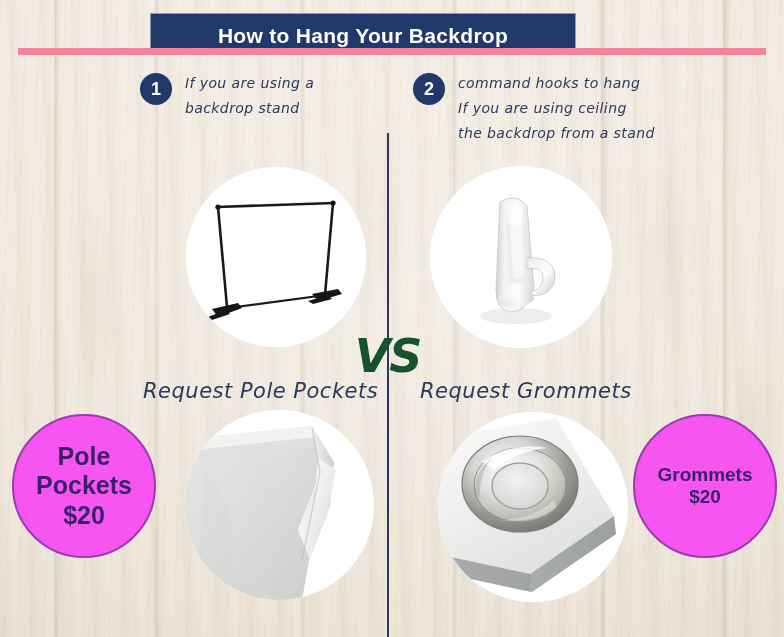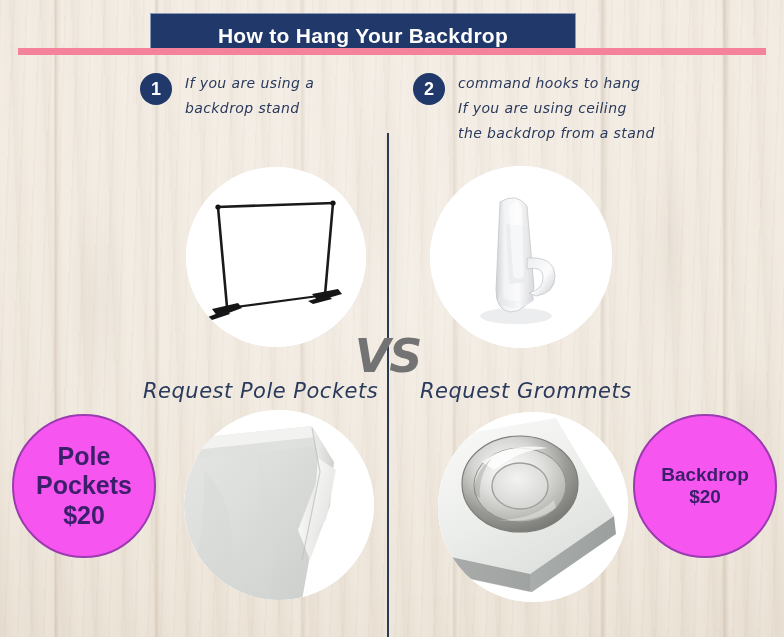--- a/index.html
+++ b/index.html
@@ -162,21 +162,21 @@
 
   .photo-circle svg { display: block; width: 100%; height: 100%; }
 
   
   .vs-mark {
     position: absolute;
     left: 349px;
     top: 333px;
     width: 78px;
     text-align: center;
-    color: #737373;
+    color: #14532d;
     font-family: "URW Chancery L", "DejaVu Sans", sans-serif;
     font-size: 46px;
     font-style: italic;
     font-weight: bold;
     line-height: 46px;
     letter-spacing: -1px;
   }
 
   
   .caption {
@@ -408,18 +408,18 @@
   <div class="price-bubble bubble-left">
     <div>
       <span class="bubble-line">Pole</span>
       <span class="bubble-line">Pockets</span>
       <span class="bubble-line">$20</span>
     </div>
   </div>
 
   <div class="price-bubble bubble-right">
     <div>
-      <span class="bubble-line">Backdrop</span>
+      <span class="bubble-line">Grommets</span>
       <span class="bubble-line">$20</span>
     </div>
   </div>
 
 </div>
 
 </body></html>

